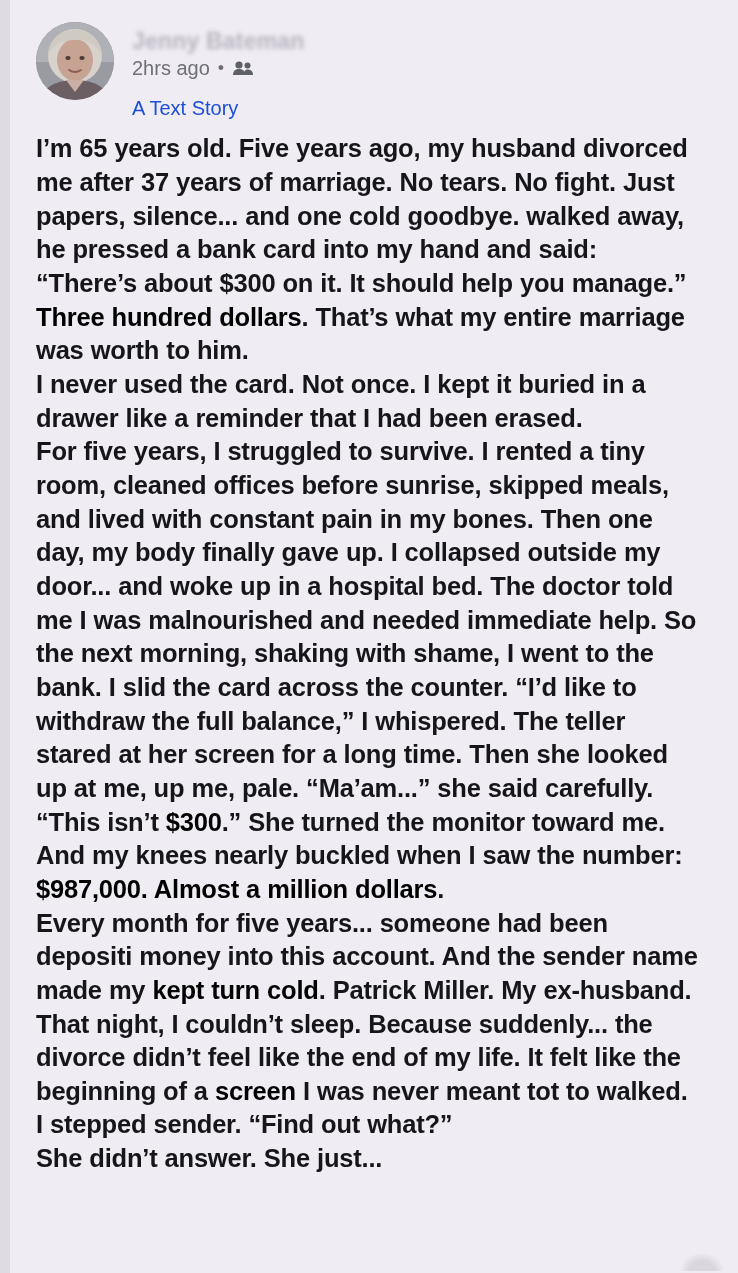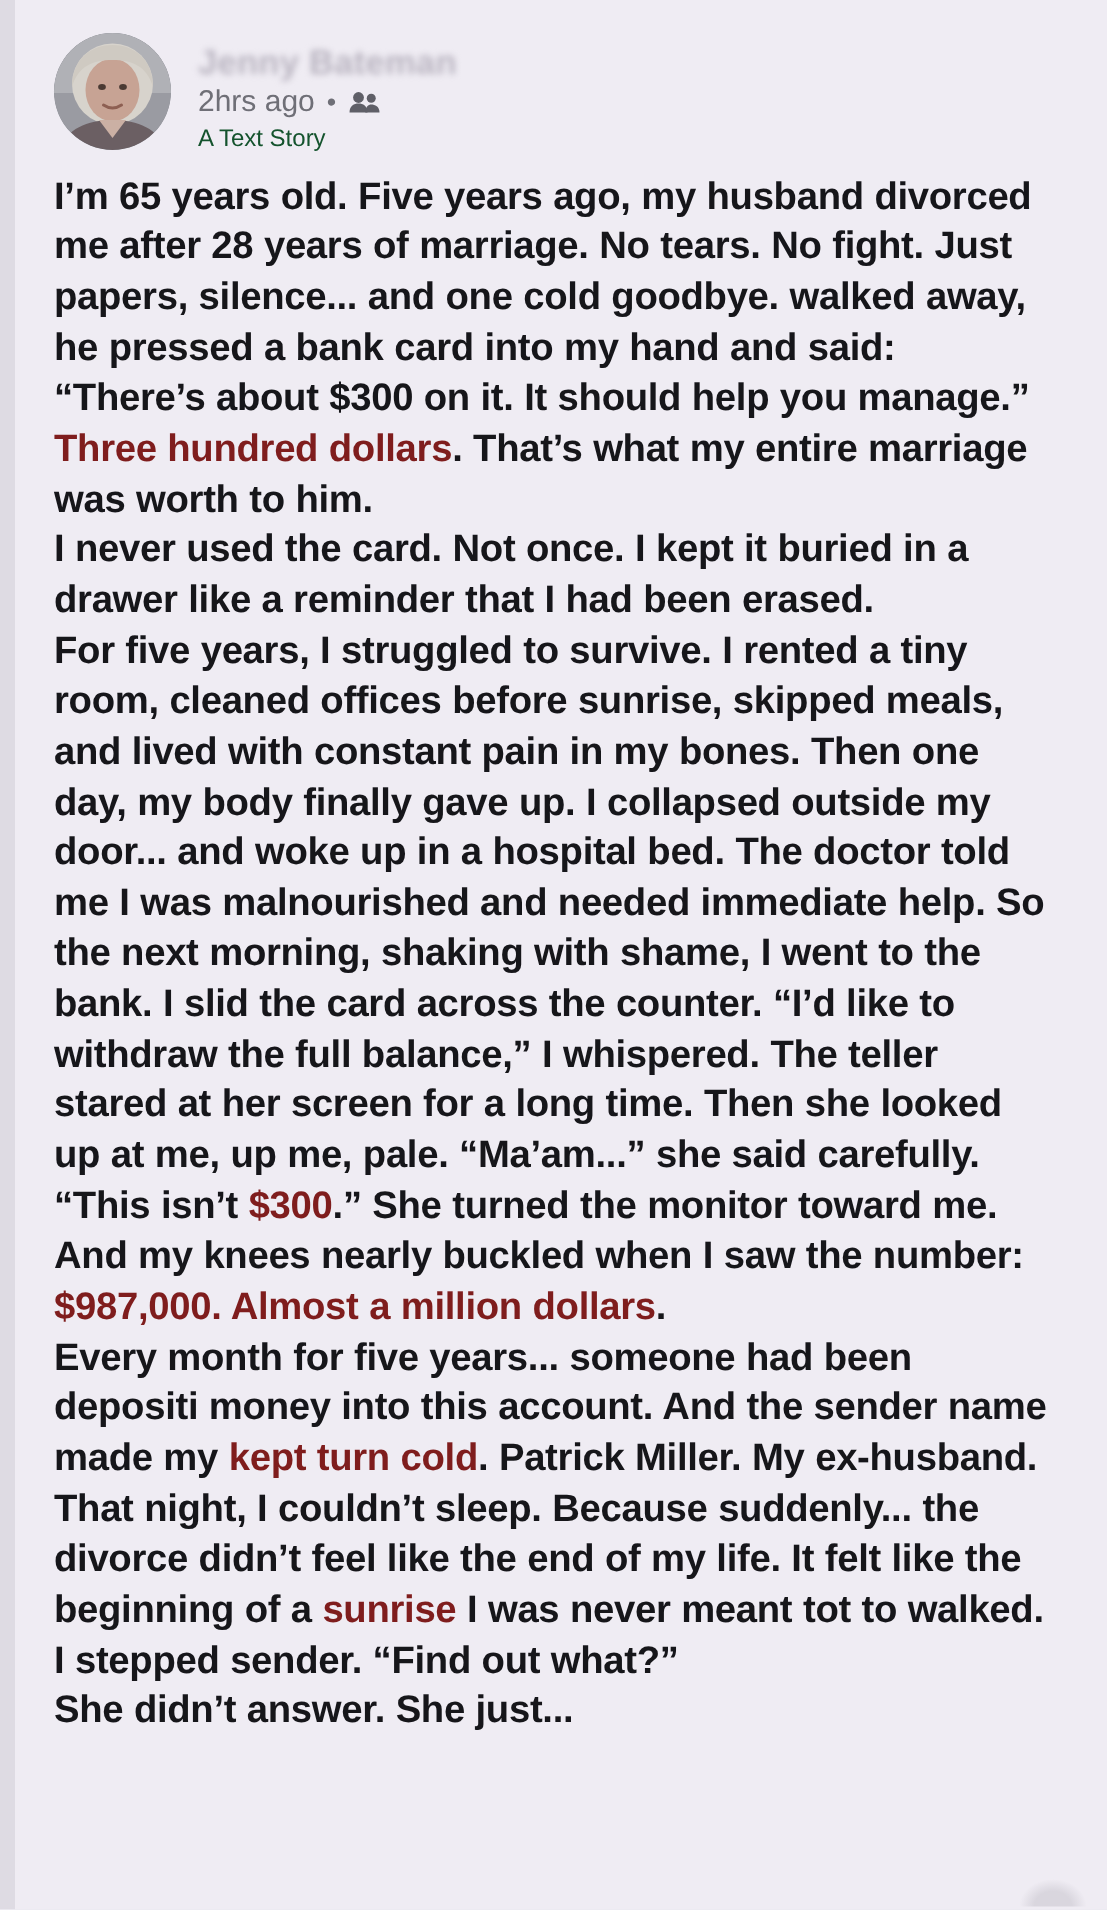--- a/index.html
+++ b/index.html
@@ -72,41 +72,41 @@
     display: flex;
     align-items: center;
     gap: 8px;
     font-size: 20px;
     color: #6f6f77;
     line-height: 1.2;
   }
   .meta-dot { font-size: 18px; color: #6f6f77; }
   .audience-icon { display: inline-flex; align-items: center; }
   .story-type {
-    font-size: 16px;
-    color: #14532d;
+    font-size: 20px;
+    color: #1d4ed8;
     line-height: 1.2;
-    margin-top: 1px;
+    margin-top: 14px;
   }
   .post-body {
     padding: 12px 8px 0 26px;
     width: 700px;
     box-sizing: border-box;
   }
   .post-body p {
     margin: 0;
     font-size: 25.5px;
     line-height: 1.32;
     font-weight: 700;
     color: #16161a;
     letter-spacing: -0.2px;
     word-spacing: 0.2px;
   }
   .hl {
-    color: #7f1d1d;
+    color: #000000;
   }
   .bottom-fade {
     position: absolute;
     left: 10px;
     bottom: 0;
     width: 728px;
     height: 10px;
     background: linear-gradient(to bottom, rgba(239,236,243,0), rgba(239,236,243,0.9));
     pointer-events: none;
   }
@@ -173,33 +173,33 @@
               <path d="M11.5 15 C11.8 11 13.5 9.6 15.5 9.6 C18 9.6 21 10.8 21 15 Z" fill="#5f5f67"></path>
             </svg>
           </span>
         </div>
         <div class="story-type">A Text Story</div>
       </div>
     </div>
 
     <div class="post-body">
       <p>
-        <span>I’m 65 years old. Five years ago, my husband divorced me after 28 years of marriage. No tears. No fight. Just papers, silence... and one cold goodbye. walked away, he pressed a bank card into my hand and said: “There’s about $300 on it. It should help you manage.” </span><span class="hl">Three hundred dollars</span><span>. That’s what my entire marriage was worth to him.</span>
+        <span>I’m 65 years old. Five years ago, my husband divorced me after 37 years of marriage. No tears. No fight. Just papers, silence... and one cold goodbye. walked away, he pressed a bank card into my hand and said: “There’s about $300 on it. It should help you manage.” </span><span class="hl">Three hundred dollars</span><span>. That’s what my entire marriage was worth to him.</span>
       </p>
       <p>
         <span>I never used the card. Not once. I kept it buried in a drawer like a reminder that I had been erased.</span>
       </p>
       <p>
         <span>For five years, I struggled to survive. I rented a tiny room, cleaned offices before sunrise, skipped meals, and lived with constant pain in my bones. Then one day, my body finally gave up. I collapsed outside my door... and woke up in a hospital bed. The doctor told me I was malnourished and needed immediate help. So the next morning, shaking with shame, I went to the bank. I slid the card across the counter. “I’d like to withdraw the full balance,” I whispered. The teller stared at her screen for a long time. Then she looked up at me, up me, pale. “Ma’am...” she said carefully. “This isn’t </span><span class="hl">$300</span><span>.” She turned the monitor toward me. And my knees nearly buckled when I saw the number: </span><span class="hl">$987,000. Almost a million dollars</span><span>.</span>
       </p>
       <p>
         <span>Every month for five years... someone had been depositi money into this account. And the sender name made my </span><span class="hl">kept turn cold</span><span>. Patrick Miller. My ex-husband.</span>
       </p>
       <p>
-        <span>That night, I couldn’t sleep. Because suddenly... the divorce didn’t feel like the end of my life. It felt like the beginning of a </span><span class="hl">sunrise</span><span> I was never meant tot to walked.</span>
+        <span>That night, I couldn’t sleep. Because suddenly... the divorce didn’t feel like the end of my life. It felt like the beginning of a </span><span class="hl">screen</span><span> I was never meant tot to walked.</span>
       </p>
       <p>
         <span>I stepped sender. “Find out what?”</span>
       </p>
       <p>
         <span>She didn’t answer. She just...</span>
       </p>
     </div>
 
     <div class="bottom-fade"></div>

